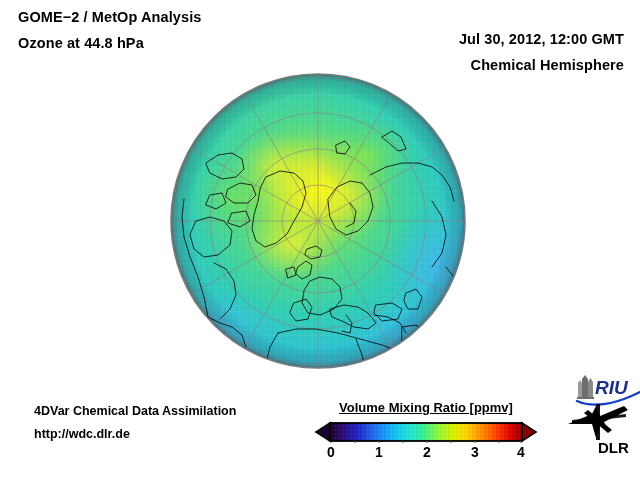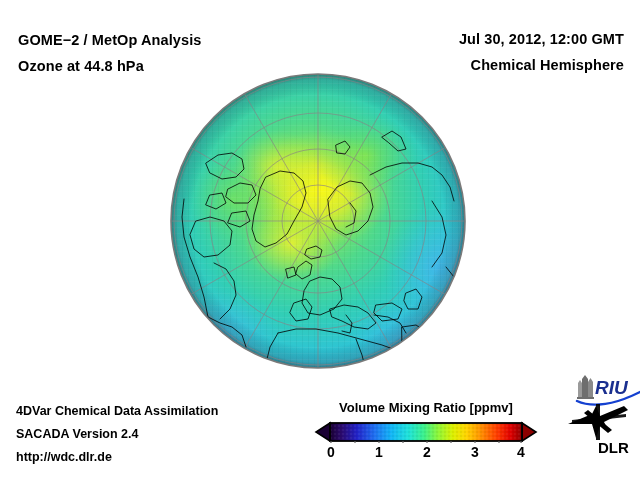--- a/index.html
+++ b/index.html
@@ -13,21 +13,21 @@
     position: relative;
     overflow: hidden;
     font-family: "Liberation Sans", sans-serif;
     color: #000000;
   }
 
   
   #header-left {
     position: absolute;
     left: 18px;
-    top: 27px;
+    top: 4px;
     width: 330px;
   }
   #header-right {
     position: absolute;
     right: 16px;
     top: 14px;
     width: 300px;
     text-align: right;
     margin-top: 12px;
   }
@@ -45,21 +45,21 @@
     left: 170px;
     top: 71px;
     width: 300px;
     height: 300px;
   }
   #globe-svg { display: block; }
 
   
   #footer-left {
     position: absolute;
-    left: 16px;
+    left: 34px;
     top: 400px;
     width: 290px;
   }
   .fline {
     font-size: 12.5px;
     font-weight: bold;
     line-height: 23px;
     white-space: nowrap;
   }
 
@@ -69,20 +69,21 @@
     left: 306px;
     top: 399px;
     width: 240px;
   }
   #cb-title {
     font-size: 13px;
     font-weight: bold;
     text-align: center;
     line-height: 18px;
     white-space: nowrap;
+    text-decoration: underline;
   }
   #cb-graphic {
     position: relative;
     margin-top: 4px;
     height: 22px;
   }
   #cb-ticklabels {
     position: relative;
     height: 20px;
     margin-top: 1px;
@@ -283,21 +284,20 @@
 
       <path d="M38 246 L50 252 L62 256 L72 264 L76 276"></path>
     </g>
 
     <circle cx="148" cy="150" r="147" fill="none" stroke="#7a7a7a" stroke-width="1.6"></circle>
   </svg>
 </div>
 
 <div id="footer-left">
   <div class="fline">4DVar Chemical Data Assimilation</div>
-  <div class="fline">SACADA Version 2.4</div>
   <div class="fline">http://wdc.dlr.de</div>
 </div>
 
 <div id="colorbar-block">
   <div id="cb-title">Volume Mixing Ratio [ppmv]</div>
 
   <div id="cb-graphic">
     <svg width="240" height="22" viewBox="0 0 240 22" xmlns="http://www.w3.org/2000/svg">
       <defs>
         <linearGradient id="cbGrad" x1="0" y1="0" x2="1" y2="0">

